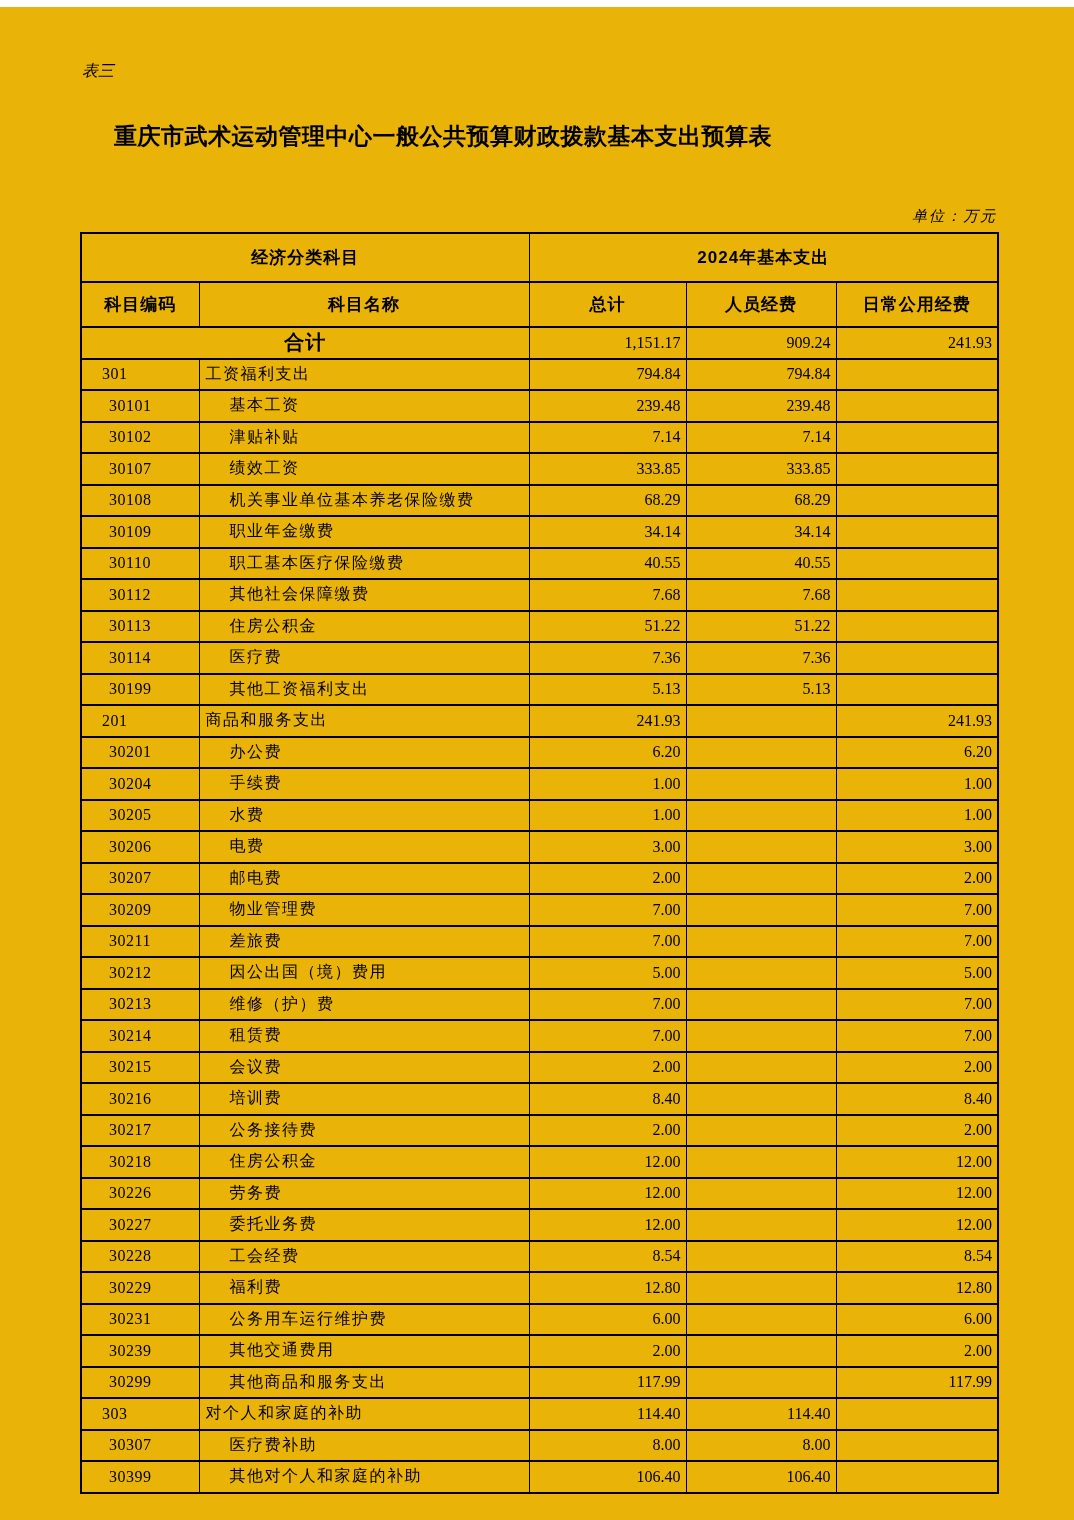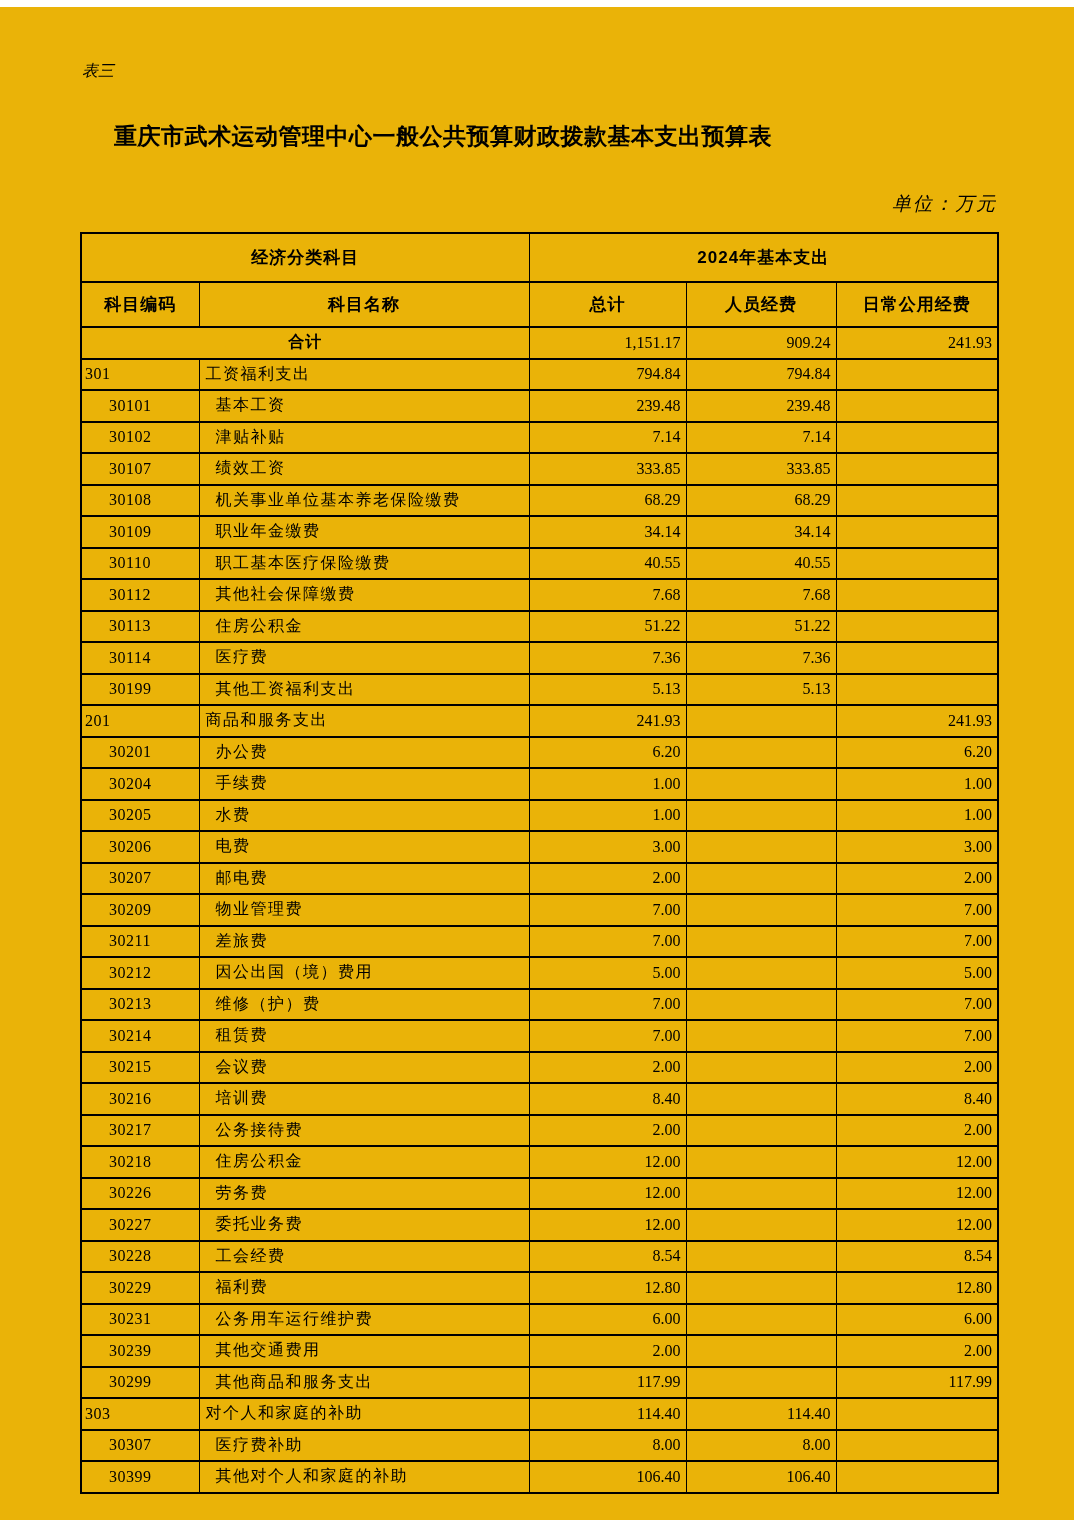--- a/index.html
+++ b/index.html
@@ -27,24 +27,24 @@
     top: 114px;
     width: 886px;
     text-align: center;
     font-size: 23px;
     font-weight: bold;
     letter-spacing: 0.5px;
   }
   .unit-label {
     position: absolute;
     left: 80px;
-    top: 184px;
+    top: 200px;
     width: 917px;
     text-align: right;
-    font-size: 19px;
+    font-size: 15px;
     font-style: italic;
     letter-spacing: 2px;
   }
   table.budget-table {
     position: absolute;
     left: 80px;
     top: 225px;
     width: 917px;
     border-collapse: collapse;
     table-layout: fixed;
@@ -62,30 +62,30 @@
     font-family: "Liberation Sans", "DejaVu Sans", sans-serif;
     font-weight: bold;
     font-size: 17px;
     text-align: center;
     letter-spacing: 1px;
   }
   tr.hdr-group { height: 49px; }
   tr.hdr-cols  { height: 45px; }
   tr.data-row  { height: 31.5px; }
   td.cell { font-size: 16px; }
-  td.code { text-align: left; padding-left: 3px; letter-spacing: 0.5px; }
+  td.code { text-align: left; padding-left: 20px; letter-spacing: 0.5px; }
   td.code.lvl2 { padding-left: 27px; }
   td.name { text-align: left; padding-left: 6px; letter-spacing: 1.5px; }
-  td.name.lvl2 { padding-left: 16px; font-family: Liberation Serif, serif; }
+  td.name.lvl2 { padding-left: 30px; font-family: Liberation Serif, serif; }
   td.num { text-align: right; padding-right: 5px; }
   td.total-label {
     text-align: center;
     font-family: "Liberation Sans", "DejaVu Sans", sans-serif;
     font-weight: bold;
-    font-size: 16px;
+    font-size: 20px;
     letter-spacing: 1px;
   }
 </style>
 </head>
 <body>
 
 <div class="page">
 
   <div class="sheet-label">表三</div>
 

